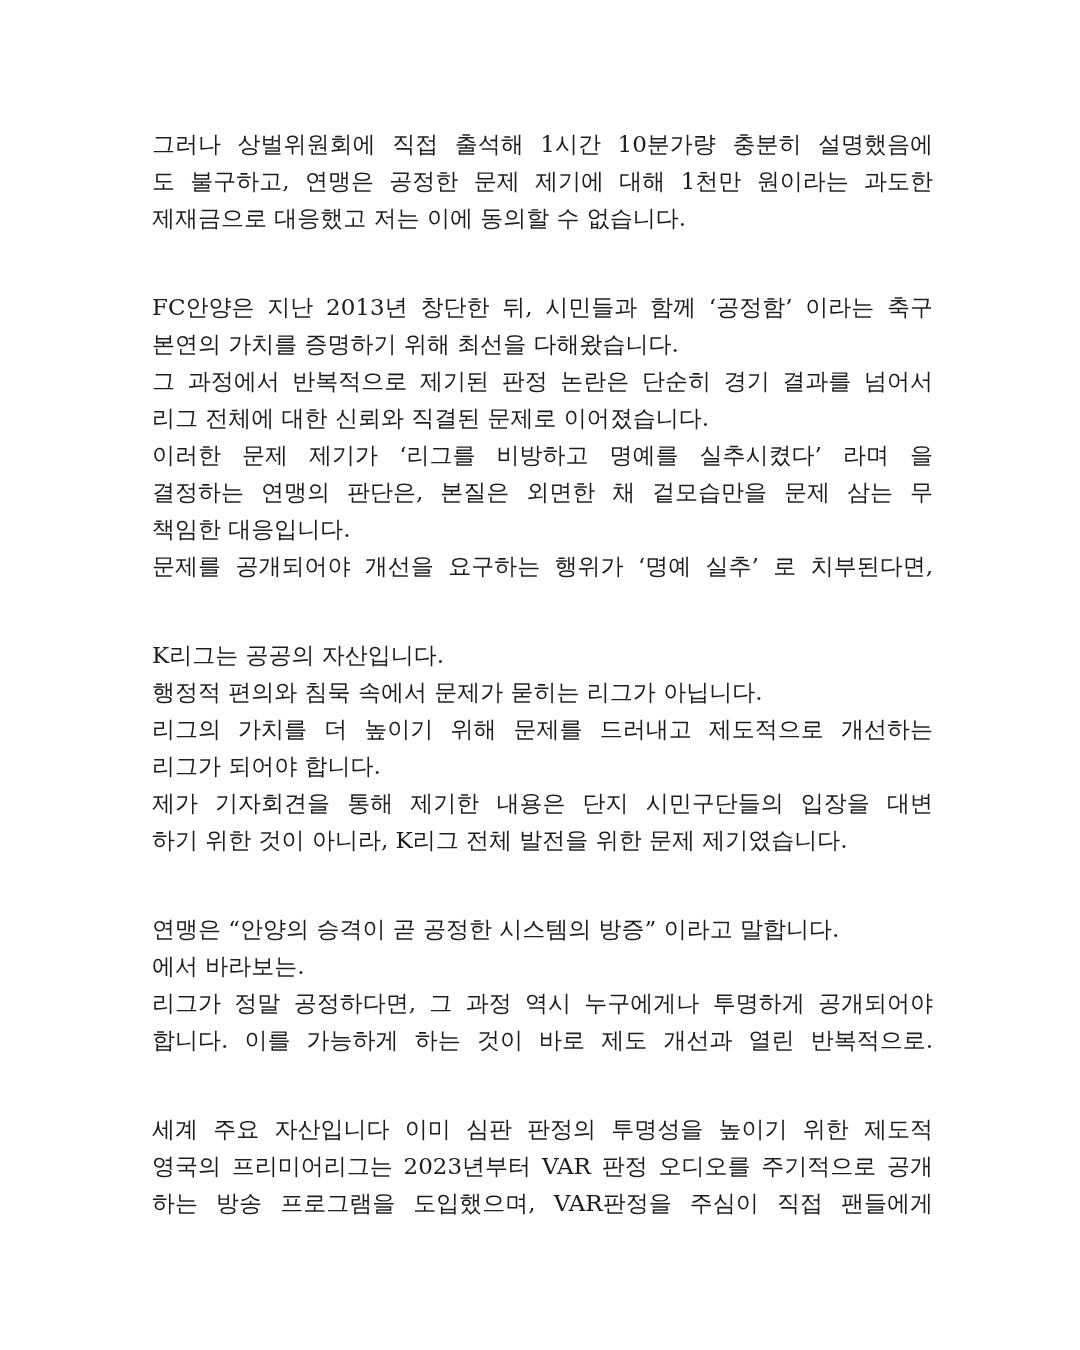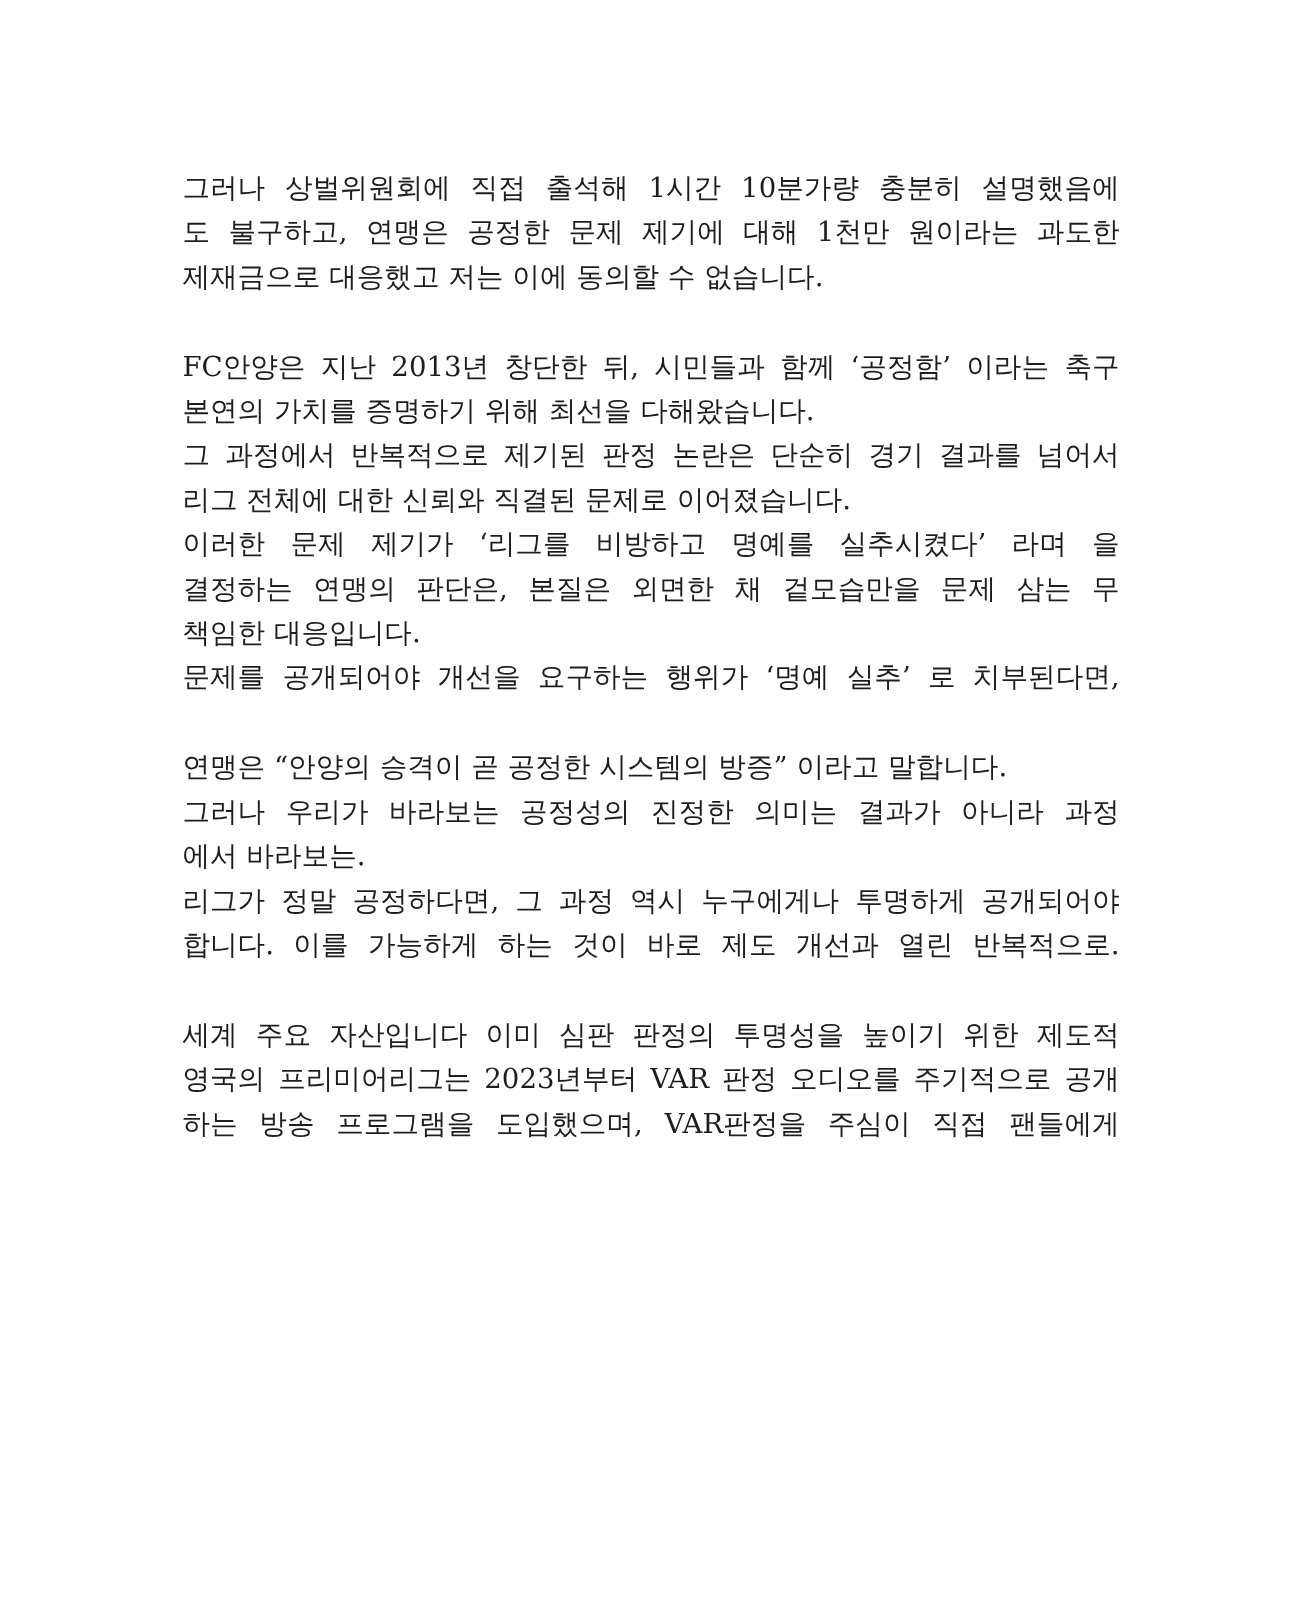--- a/index.html
+++ b/index.html
@@ -18,22 +18,22 @@
   .doc {
     position: absolute;
     left: 152px;
     top: 124px;
     width: 781px;
     color: #1d1d1d;
     font-size: 23px;
     line-height: 37px;
     letter-spacing: 0px;
   }
-  .block { margin-top: 38px; }
-  .block:first-child { margin-top: 15px; }
+  .block { margin-top: 52px; }
+  .block:first-child { margin-top: 2px; }
   .line {
     text-align: justify;
     text-align-last: left;
     max-height: 37px;
     overflow: hidden;
     word-break: keep-all;
     white-space: normal;
   }
   .line.j {
     text-align-last: justify;
@@ -53,22 +53,29 @@
         <div class="line j">FC안양은 지난 2013년 창단한 뒤, 시민들과 함께 ‘공정함’ 이라는 축구</div>
         <div class="line">본연의 가치를 증명하기 위해 최선을 다해왔습니다.</div>
         <div class="line j">그 과정에서 반복적으로 제기된 판정 논란은 단순히 경기 결과를 넘어서</div>
         <div class="line">리그 전체에 대한 신뢰와 직결된 문제로 이어졌습니다.</div>
         <div class="line j">이러한 문제 제기가 ‘리그를 비방하고 명예를 실추시켰다’ 라며 을</div>
         <div class="line j">결정하는 연맹의 판단은, 본질은 외면한 채 겉모습만을 문제 삼는 무</div>
         <div class="line">책임한 대응입니다.</div>
         <div class="line j">문제를 공개되어야 개선을 요구하는 행위가 ‘명예 실추’ 로 치부된다면,</div>
       </div>
       <div class="block">
+        <div class="line">K리그는 공공의 자산입니다.</div>
+        <div class="line">행정적 편의와 침묵 속에서 문제가 묻히는 리그가 아닙니다.</div>
+        <div class="line j">리그의 가치를 더 높이기 위해 문제를 드러내고 제도적으로 개선하는</div>
+        <div class="line">리그가 되어야 합니다.</div>
+        <div class="line j">제가 기자회견을 통해 제기한 내용은 단지 시민구단들의 입장을 대변</div>
+        <div class="line">하기 위한 것이 아니라, K리그 전체 발전을 위한 문제 제기였습니다.</div>
+      </div>
+      <div class="block">
         <div class="line">연맹은 “안양의 승격이 곧 공정한 시스템의 방증” 이라고 말합니다.</div>
-        <div class="line j">그러나 우리가 바라보는 공정성의 진정한 의미는 결과가 아니라 과정</div>
         <div class="line">에서 바라보는.</div>
         <div class="line j">리그가 정말 공정하다면, 그 과정 역시 누구에게나 투명하게 공개되어야</div>
         <div class="line j">합니다. 이를 가능하게 하는 것이 바로 제도 개선과 열린 반복적으로.</div>
       </div>
       <div class="block">
         <div class="line j">세계 주요 자산입니다 이미 심판 판정의 투명성을 높이기 위한 제도적</div>
         <div class="line j">영국의 프리미어리그는 2023년부터 VAR 판정 오디오를 주기적으로 공개</div>
         <div class="line j">하는 방송 프로그램을 도입했으며, VAR판정을 주심이 직접 팬들에게</div>
       </div>
     </div>

